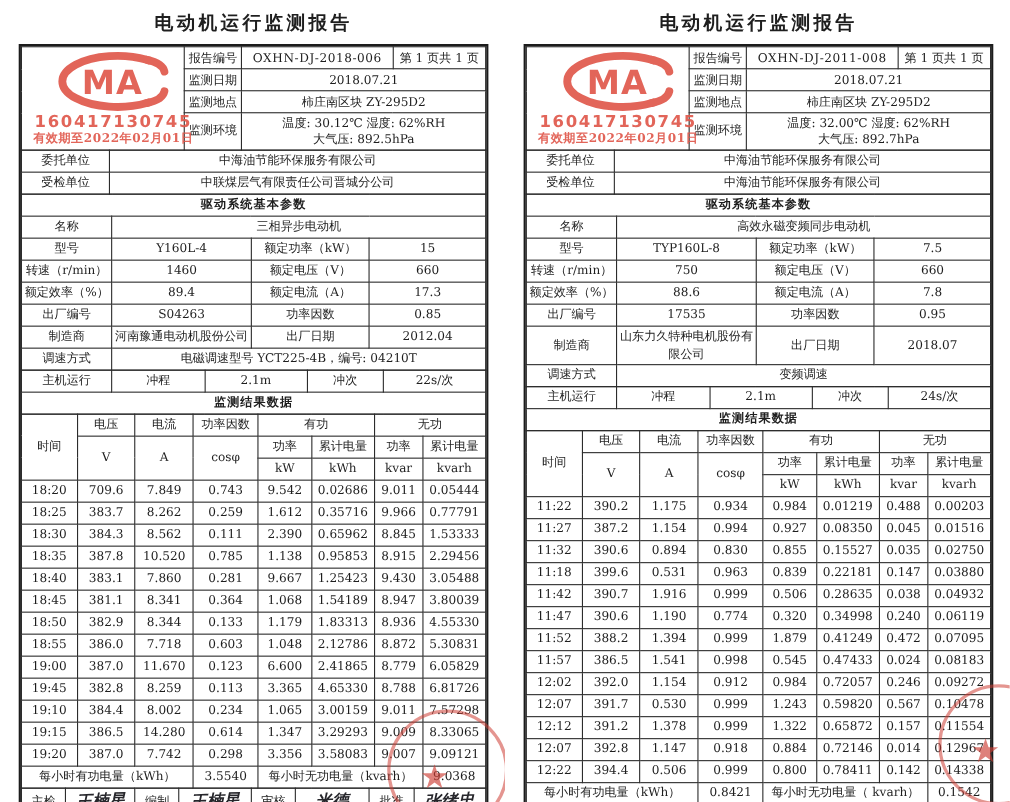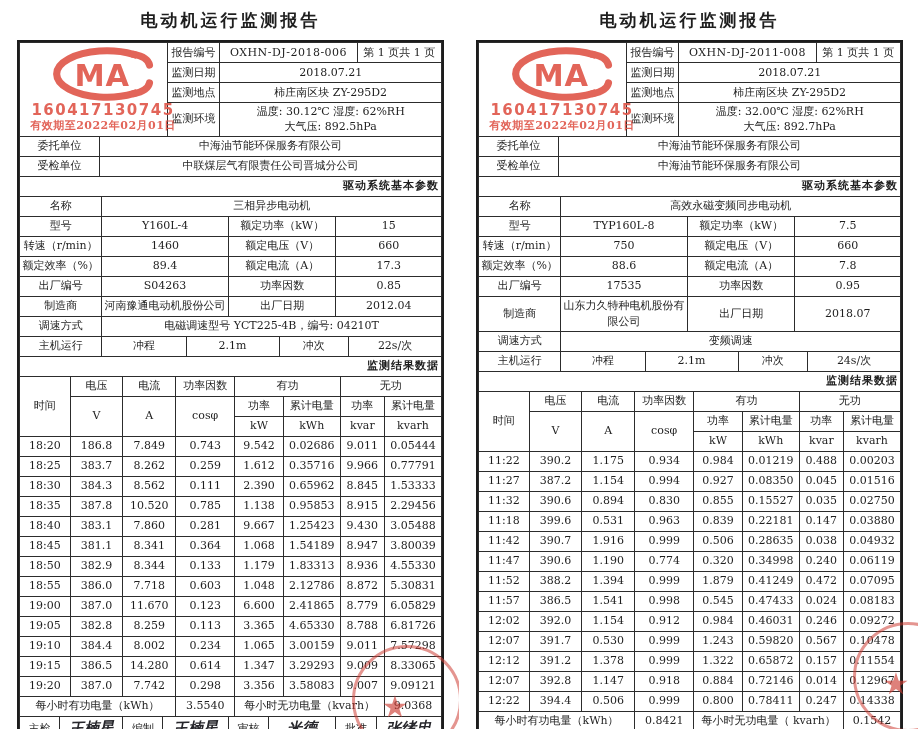--- a/index.html
+++ b/index.html
@@ -19,21 +19,21 @@
     font-family:Liberation Mono, monospace;
   }
   .sheet{border:2px solid #1c1c1c;}
   table.t{width:100%;border-collapse:collapse;table-layout:fixed;margin-top:-1px;}
   table.t:first-child{margin-top:0;border-radius:19px;}
   .t td{
     border:1px solid #2c2c2c;text-align:center;vertical-align:middle;
     padding:1px 2px;font-size:11px;line-height:1.45;overflow:hidden;
     height:17px;
   }
-  td.section{font-weight:bold;letter-spacing:1px;text-align:right;}
+  td.section{font-weight:bold;letter-spacing:1px;}
   td.stamp-cell{border-right:1px solid #2c2c2c;}
   .env div{line-height:1.4;}
   .mono-num{letter-spacing:0.5px;}
   thead td{line-height:1.3;}
   .sig-name{
     font-style:italic;font-size:15px;font-weight:bold;
     transform:rotate(-2deg);display:inline-block;color:#26262b;
   }
   
   .ma-stamp{
@@ -218,21 +218,21 @@
           <tr>
             <td>kW</td>
             <td>kWh</td>
             <td>kvar</td>
             <td>kvarh</td>
           </tr>
         </thead>
         <tbody>
             <tr>
               <td>18:20</td>
-              <td>186.8</td>
+              <td>709.6</td>
               <td>7.849</td>
               <td>0.743</td>
               <td>9.542</td>
               <td>0.02686</td>
               <td>9.011</td>
               <td>0.05444</td>
             </tr>
             <tr>
               <td>18:25</td>
               <td>383.7</td>
@@ -307,21 +307,21 @@
               <td>19:00</td>
               <td>387.0</td>
               <td>11.670</td>
               <td>0.123</td>
               <td>6.600</td>
               <td>2.41865</td>
               <td>8.779</td>
               <td>6.05829</td>
             </tr>
             <tr>
-              <td>19:05</td>
+              <td>19:45</td>
               <td>382.8</td>
               <td>8.259</td>
               <td>0.113</td>
               <td>3.365</td>
               <td>4.65330</td>
               <td>8.788</td>
               <td>6.81726</td>
             </tr>
             <tr>
               <td>19:10</td>
@@ -650,21 +650,21 @@
               <td>0.47433</td>
               <td>0.024</td>
               <td>0.08183</td>
             </tr>
             <tr>
               <td>12:02</td>
               <td>392.0</td>
               <td>1.154</td>
               <td>0.912</td>
               <td>0.984</td>
-              <td>0.46031</td>
+              <td>0.72057</td>
               <td>0.246</td>
               <td>0.09272</td>
             </tr>
             <tr>
               <td>12:07</td>
               <td>391.7</td>
               <td>0.530</td>
               <td>0.999</td>
               <td>1.243</td>
               <td>0.59820</td>
@@ -691,21 +691,21 @@
               <td>0.014</td>
               <td>0.12967</td>
             </tr>
             <tr>
               <td>12:22</td>
               <td>394.4</td>
               <td>0.506</td>
               <td>0.999</td>
               <td>0.800</td>
               <td>0.78411</td>
-              <td>0.247</td>
+              <td>0.142</td>
               <td>0.14338</td>
             </tr>
           </tbody>
         <tbody>
             <tr>
           <td colspan="3">每小时有功电量（kWh）</td>
           <td>0.8421</td>
           <td colspan="3">每小时无功电量（ kvarh）</td>
           <td>0.1542</td>
         </tr>

